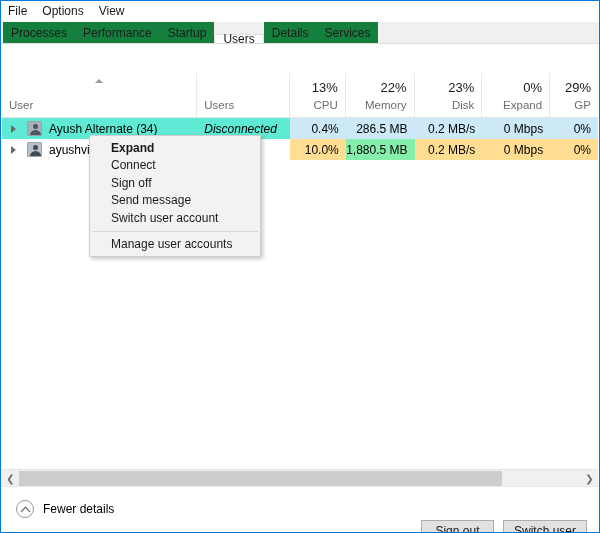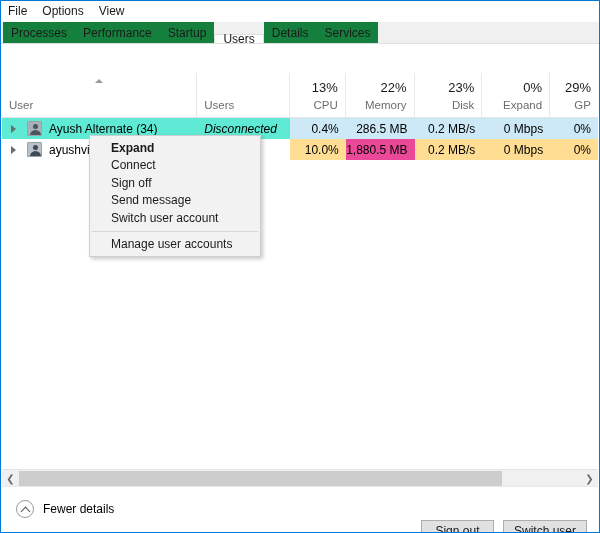--- a/index.html
+++ b/index.html
@@ -428,21 +428,21 @@
           <span class="user-avatar">
               <span class="head"></span>
               <span class="body"></span>
             </span>
           <span class="username">ayushvij</span>
         </div>
         <div class="cell" style="width:93px">
             <span class="status-txt"></span>
           </div>
         <div class="cell num" style="width:56px;background:#ffdd92">10.0%</div>
-        <div class="cell num" style="width:69px;background:#ec4899">1,880.5 MB</div>
+        <div class="cell num" style="width:69px;background:#86efac">1,880.5 MB</div>
         <div class="cell num" style="width:68px;background:#ffdd92">0.2 MB/s</div>
         <div class="cell num" style="width:68px;background:#ffdd92">0 Mbps</div>
         <div class="cell num" style="width:48px;background:#ffdd92">0%</div>
       </div>
 
     </div>
   </div>
 
   <div class="ctxmenu">
     <div class="ctx-item bold">Expand</div>

